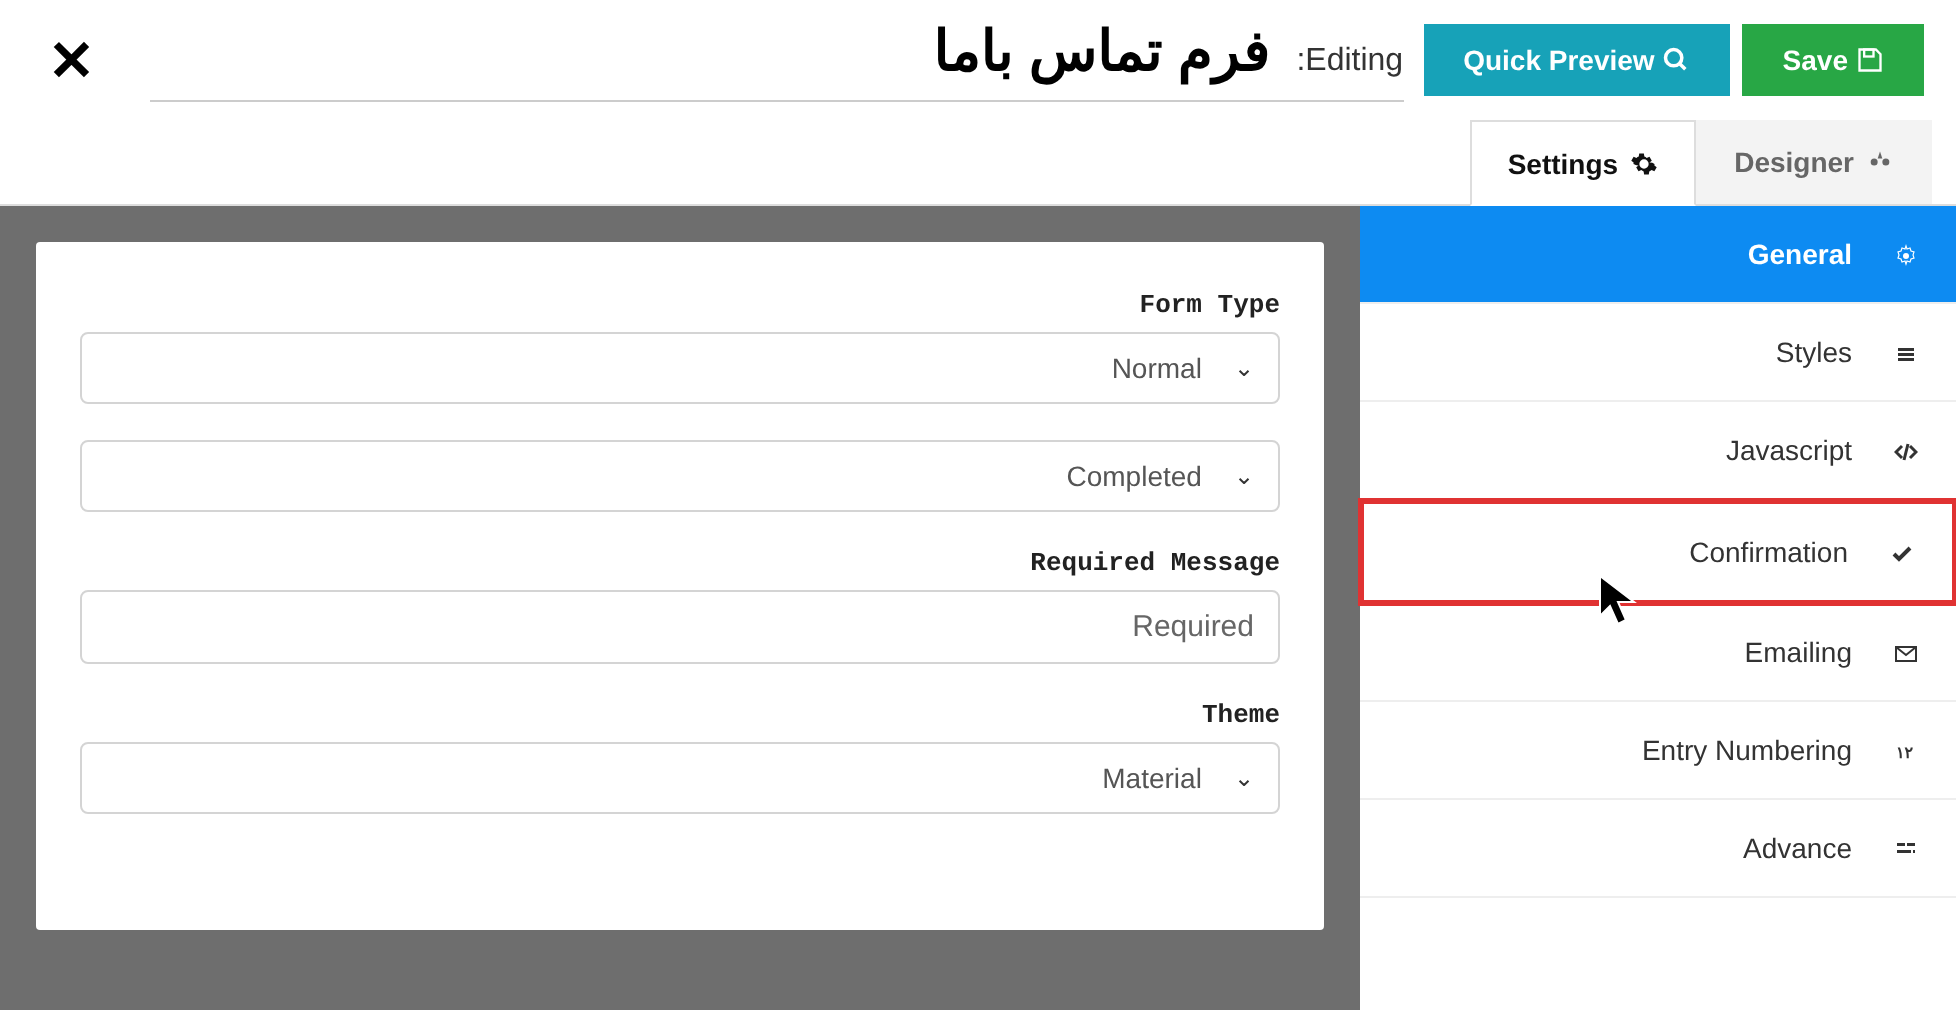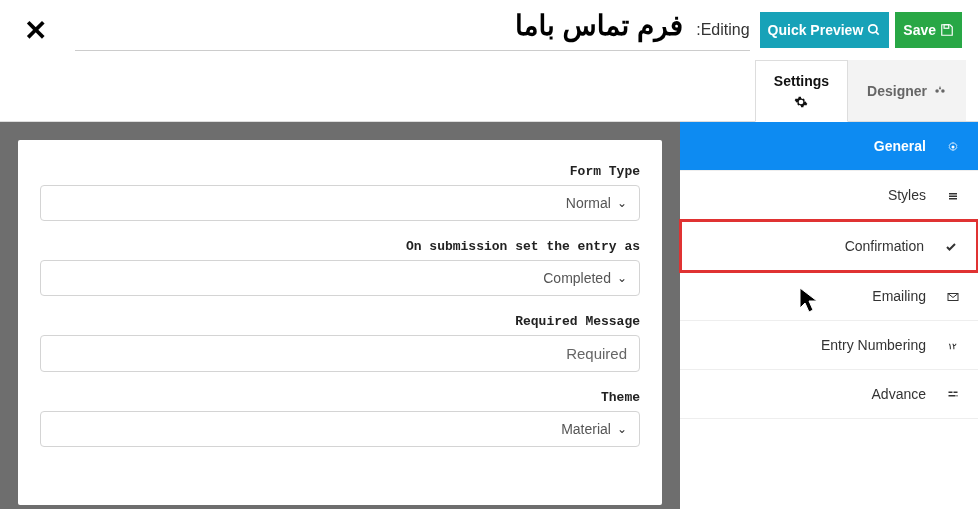--- a/index.html
+++ b/index.html
@@ -38,21 +38,21 @@
       font-size: 28px;
       font-weight: 700;
       direction: rtl;
       margin-right: 13px;
     }
     .editing-label {
       font-size: 16px;
       color: #333;
     }
     .btn {
-      padding: 10px 8px;
+      padding: 10px 20px;
       color: #fff;
       font-size: 14px;
       font-weight: 600;
       cursor: pointer;
       display: inline-flex;
       align-items: center;
       gap: 4px;
       border: none;
     }
     .btn-preview { background: #17a2b8; margin-right: 6px; }
@@ -76,21 +76,20 @@
       border: 1px solid transparent;
       background: #f3f3f3;
       color: #666;
     }
     .tab.active {
       background: #fff;
       border: 1px solid #ddd;
       border-bottom-color: #fff;
       color: #111;
       margin-bottom: -1px;
-      flex-direction: column;
     }
 
     .lower {
       display: flex;
       height: calc(509px - 60px - 47px);
     }
 
     .canvas-area {
       flex: 1;
       background: #6e6e6e;
@@ -113,21 +112,21 @@
     .field-input, .field-select {
       width: 100%;
       border: 1px solid #d4d4d4;
       border-radius: 4px;
       padding: 9px 12px;
       font-size: 14px;
       text-align: right;
       display: flex;
       justify-content: flex-end;
       align-items: center;
-      gap: 6px;
+      gap: 16px;
       background: #fff;
       color: #555;
     }
     .field-input input {
       border: none;
       outline: none;
       text-align: right;
       width: 100%;
       font-size: 15px;
       color: #666;
@@ -236,21 +235,20 @@
 
       <div class="field-group">
         <span class="field-label">Form Type</span>
         <div class="field-select">
           <span>Normal</span>
           <span class="chev">⌄</span>
         </div>
       </div>
 
       <div class="field-group">
-        <span class="field-label">On submission set the entry as</span>
         <div class="field-select">
           <span>Completed</span>
           <span class="chev">⌄</span>
         </div>
       </div>
 
       <div class="field-group">
         <span class="field-label">Required Message</span>
         <div class="field-input">
           <input value="Required" style="">
@@ -281,20 +279,28 @@
     <div class="side-item">
       <span>Styles</span>
       <span class="ico">
         <svg viewBox="0 0 24 24" width="12" height="12" fill="#333">
             <rect x="4" y="6" width="16" height="3"></rect>
             <rect x="4" y="11" width="16" height="3"></rect>
             <rect x="4" y="16" width="16" height="3"></rect>
           </svg>
       </span>
     </div>
+    <div class="side-item">
+      <span>Javascript</span>
+      <span class="ico">
+        <svg viewBox="0 0 24 24" width="12" height="12" fill="none" stroke="#333" stroke-width="3">
+            <path d="M8 6l-6 6 6 6M16 6l6 6-6 6M14 4l-4 16"></path>
+          </svg>
+      </span>
+    </div>
     <div class="side-item highlight">
       <span>Confirmation</span>
       <span class="ico">
         <svg viewBox="0 0 24 24" width="12" height="12" fill="none" stroke="#333" stroke-width="4">
             <path d="M4 12l5 5L20 6"></path>
           </svg>
       </span>
     </div>
     <div class="side-item">
       <span>Emailing</span>

